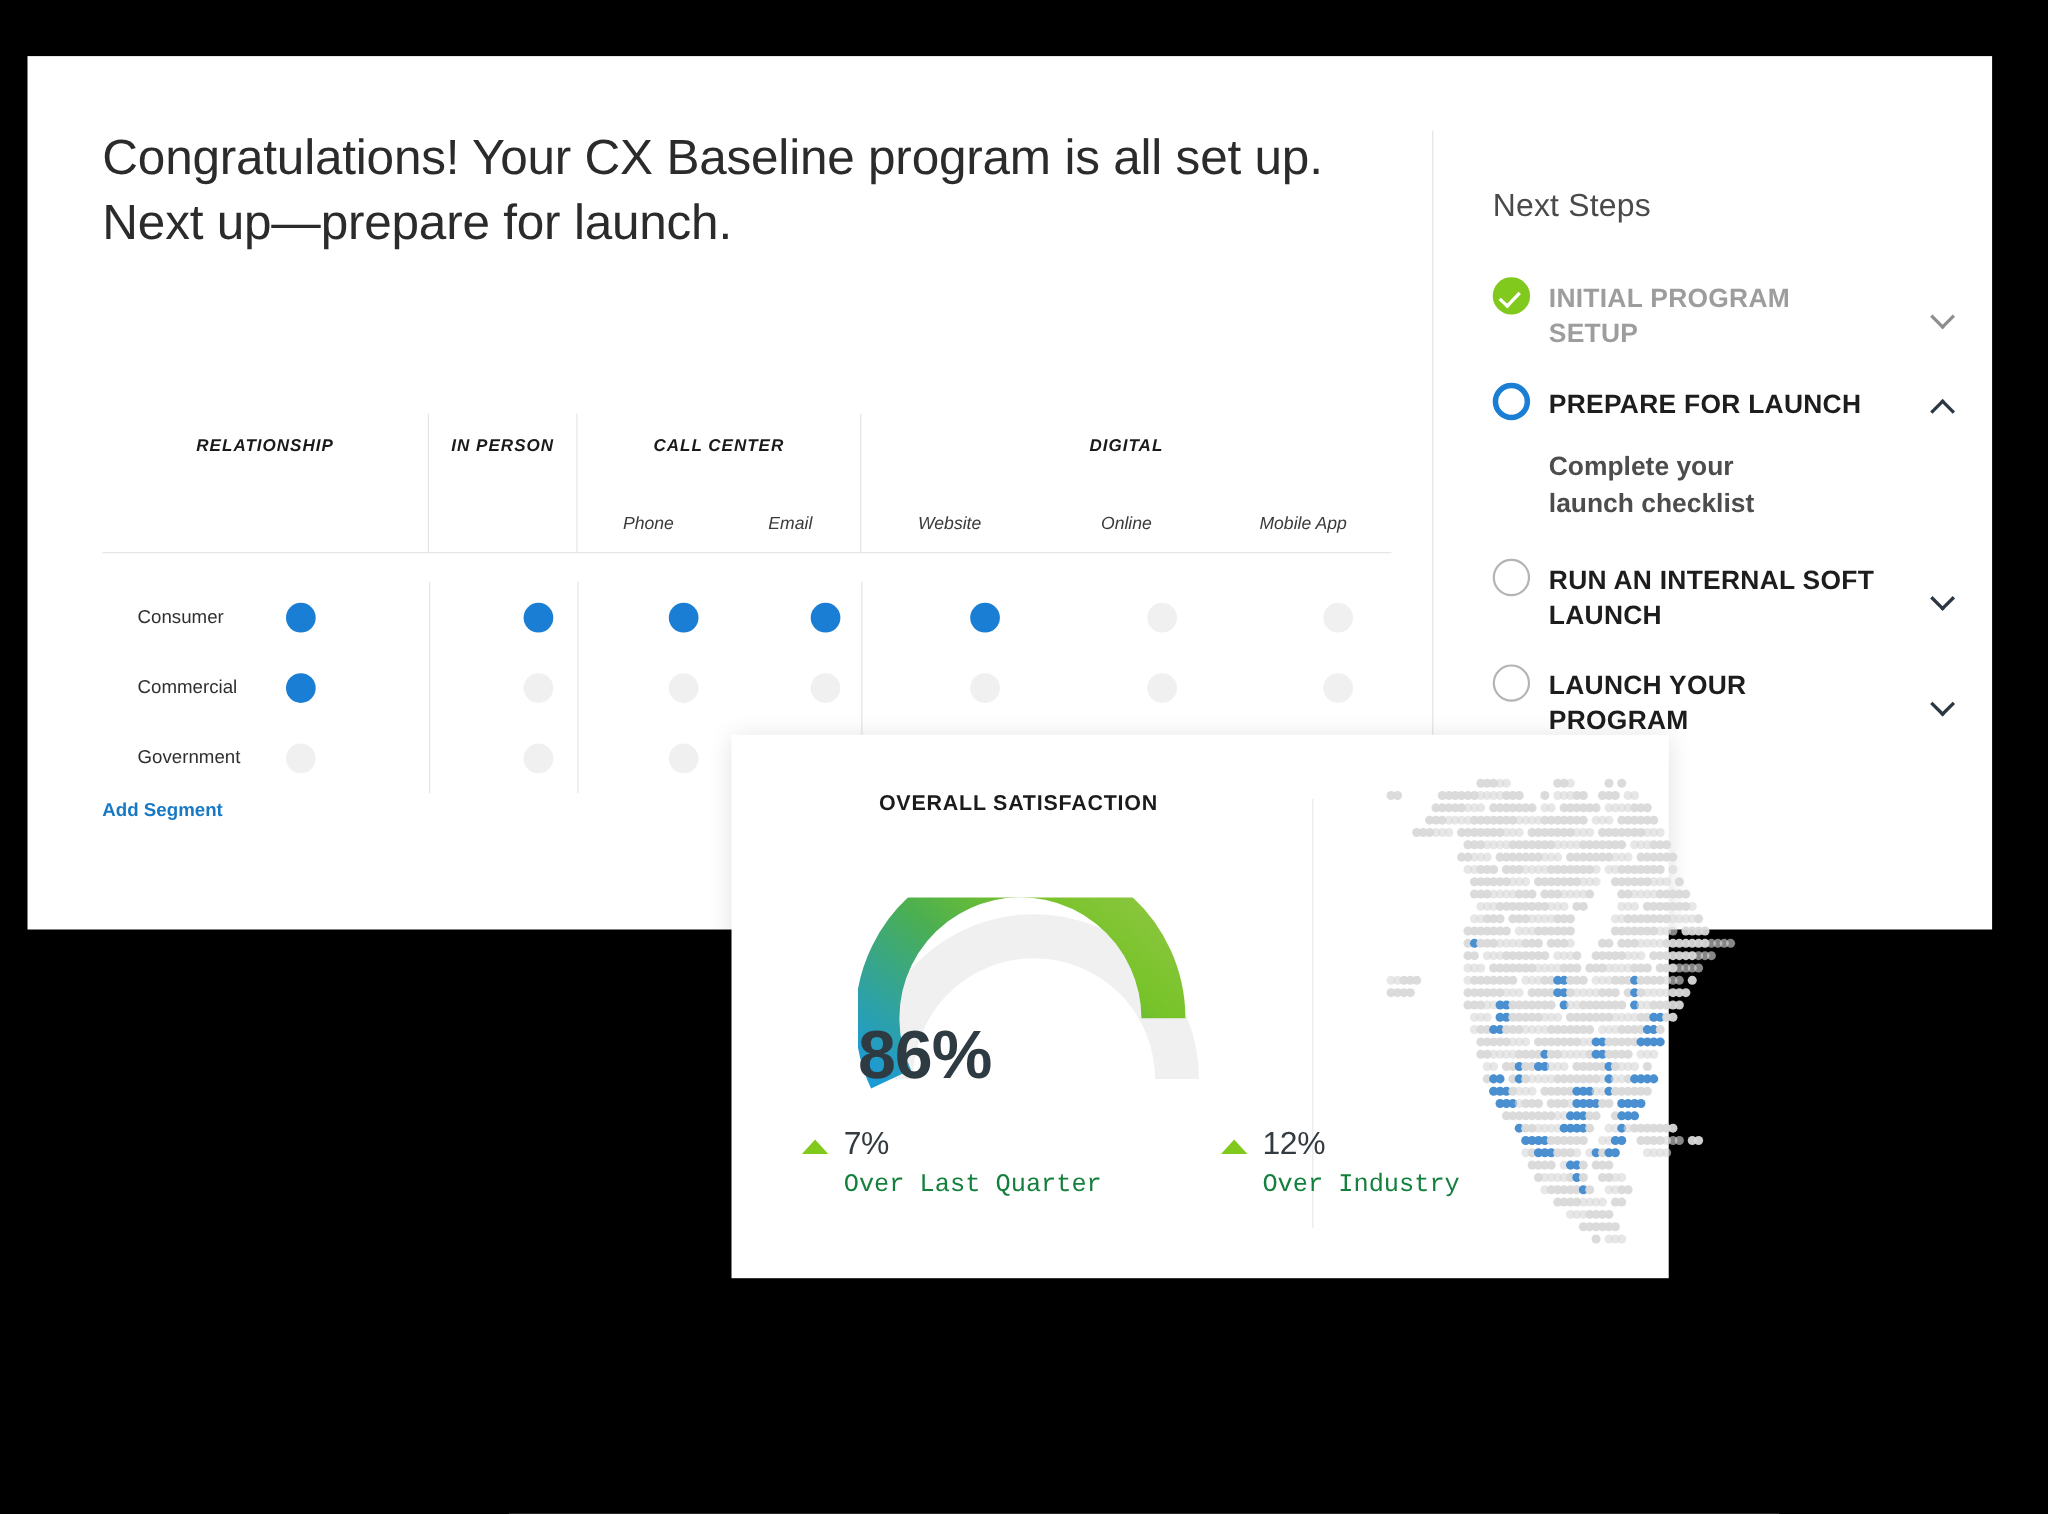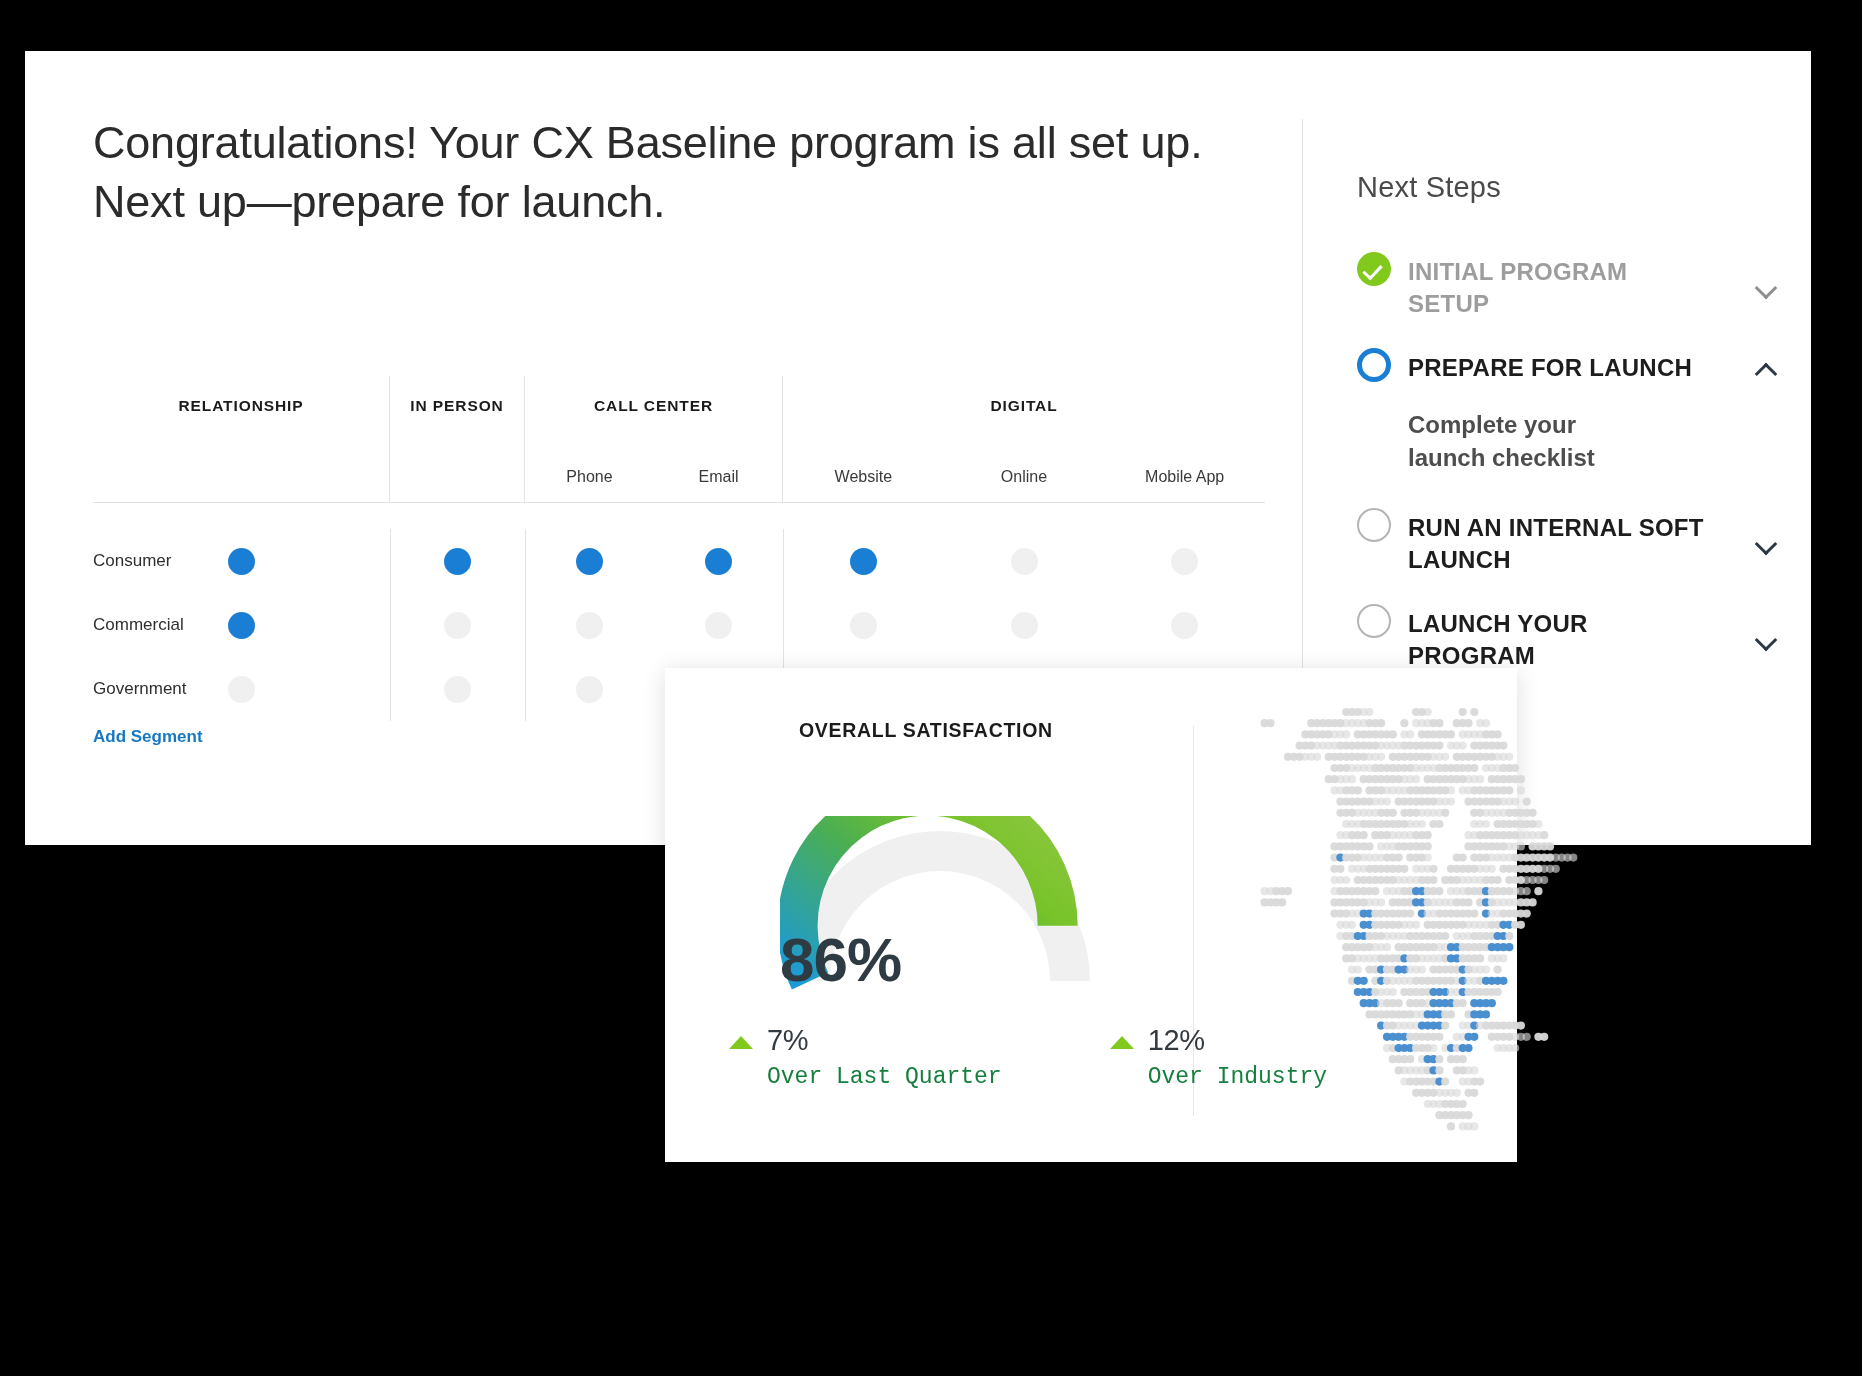--- a/index.html
+++ b/index.html
@@ -48,20 +48,21 @@
   }
   .matrix-head {
     position: relative;
     height: 127px;
     border-bottom: 1px solid #e3e3e3;
   }
   .mgroup {
     position: absolute;
     top: 0; height: 127px;
     border-right: 1px solid #e3e3e3;
+    font-style: italic;
   }
   .mgroup.last { border-right: none; }
   .mgroup-label {
     position: absolute;
     top: 21px; left: 0; right: 0;
     text-align: center;
     font-size: 15.5px;
     font-weight: 700;
     letter-spacing: 0.9px;
     color: #1a1a1a;
@@ -72,20 +73,21 @@
     bottom: 17px;
     text-align: center;
     font-size: 16px;
     color: #3a3a3a;
     font-weight: 400;
   }
   .mrowzone { position: relative; }
   .mrow {
     position: relative;
     height: 64px;
+    margin-left: 32px;
   }
   .mrow-label {
     position: absolute;
     left: 0; top: 50%;
     transform: translateY(-50%);
     font-size: 17px;
     color: #2f2f2f;
   }
   .dot {
     position: absolute;

